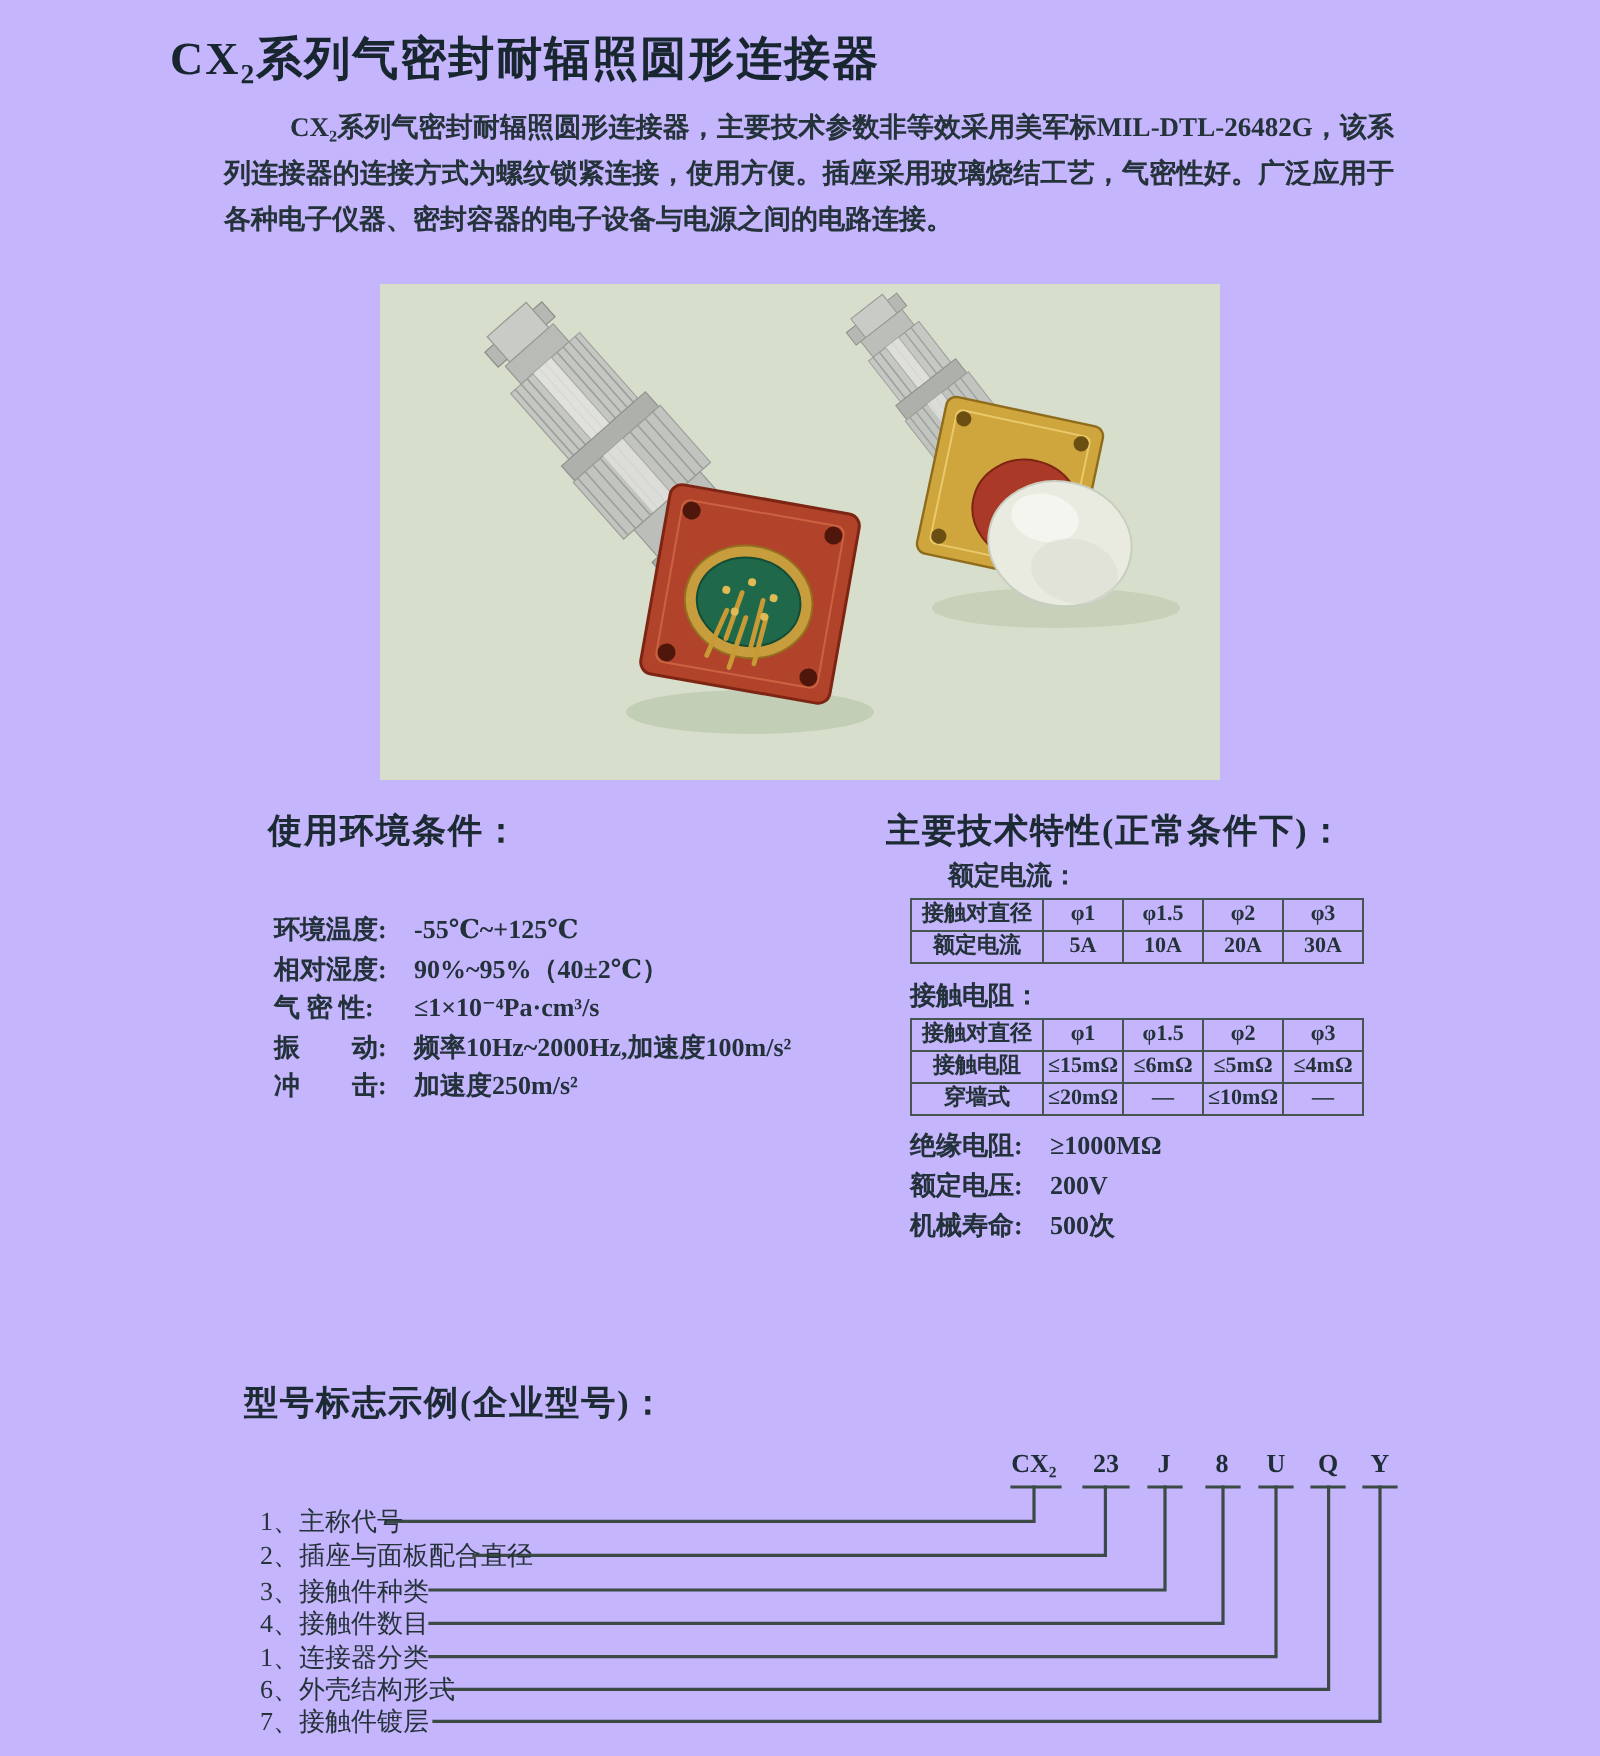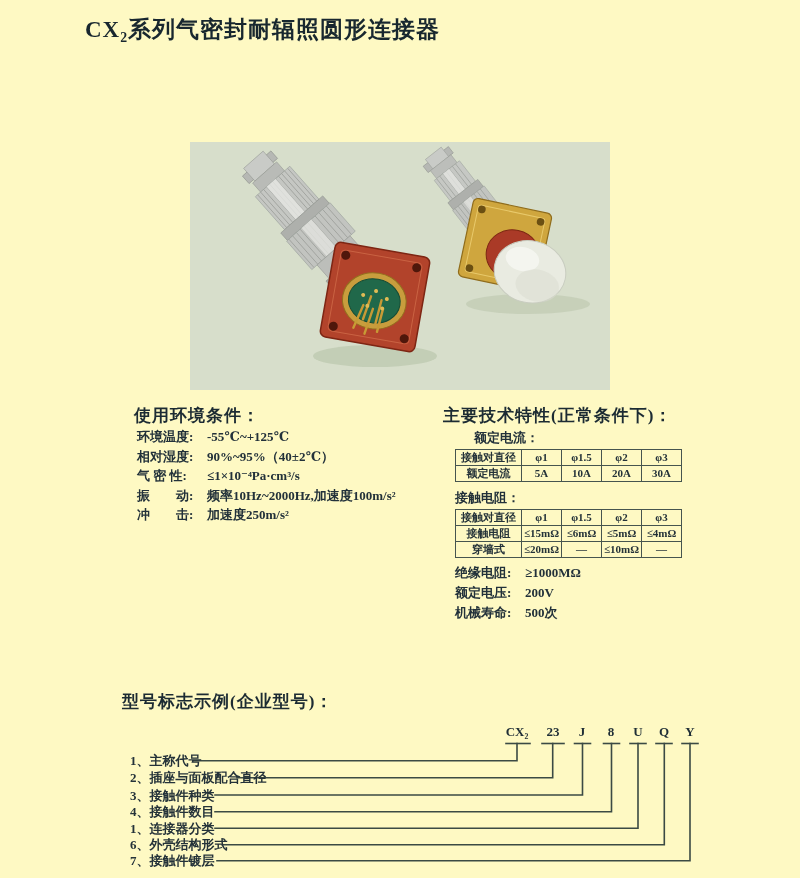--- a/index.html
+++ b/index.html
@@ -1,18 +1,18 @@
 <!DOCTYPE html>
 <html><head>
 <meta charset="utf-8">
 <style>
   html,body{margin:0;padding:0;}
   .page{
     position:relative;width:800px;height:878px;overflow:hidden;
-    background:#fef9c3;
+    background:#c4b5fd;
     font-family:"Liberation Serif","DejaVu Serif",serif;
     color:#22313a;
   }
   .abs{position:absolute;}
   .title{
     left:85px;top:14px;font-size:23px;font-weight:bold;color:#18272f;letter-spacing:1px;
   }
   .intro{
     left:112px;top:52px;width:585px;font-size:13.5px;line-height:23px;
     font-weight:bold;text-align:justify;text-indent:33px;color:#243239;
@@ -29,31 +29,32 @@
     text-align:center;padding:0 2px;height:15px;line-height:15px;
   }
   table.spec-table{border:1px solid #46554f;}
   .col-wide{width:66px;} .col-n{width:40px;}
   .right-specs .spec-row{line-height:20px;}
   .code-label{
     position:absolute;transform:translateX(-50%);font-size:13px;font-weight:bold;
     color:#1f2e36;white-space:nowrap;
   }
   .legend-item{
-    position:absolute;left:130px;font-size:13px;font-weight:bold;color:#243239;white-space:nowrap;
+    position:absolute;left:130px;font-size:13px;font-weight:normal;color:#243239;white-space:nowrap;
   }
   svg{display:block;}
 </style>
 </head>
 <body>
 
 <div class="page">
 
   <div class="abs title">CX₂系列气密封耐辐照圆形连接器</div>
 
+  <div class="abs intro">CX₂系列气密封耐辐照圆形连接器，主要技术参数非等效采用美军标MIL-DTL-26482G，该系列连接器的连接方式为螺纹锁紧连接，使用方便。插座采用玻璃烧结工艺，气密性好。广泛应用于各种电子仪器、密封容器的电子设备与电源之间的电路连接。</div>
 
   <svg class="abs" style="left:190px;top:138px;" width="420" height="256" viewBox="0 0 420 256" aria-hidden="true">
 
     <rect x="0" y="4" width="420" height="248" fill="#d7decb"></rect>
 
     <ellipse cx="185" cy="218" rx="62" ry="11" fill="#b9c4ab" opacity="0.65"></ellipse>
     <ellipse cx="338" cy="166" rx="62" ry="10" fill="#b9c4ab" opacity="0.55"></ellipse>
 
     <g transform="translate(68,27) rotate(-41.5)">
       <rect x="-19" y="-2" width="10" height="10" fill="#b6b8b4" stroke="#8b8e89" stroke-width="0.6"></rect>
@@ -111,21 +112,21 @@
       <circle cx="-30" cy="30" r="3.8" fill="#6b4f12"></circle>
       <circle cx="30" cy="30" r="3.8" fill="#6b4f12"></circle>
       <ellipse cx="10" cy="8" rx="27" ry="25" fill="#aa3a27" stroke="#7c2513" stroke-width="1"></ellipse>
       <ellipse cx="30" cy="21" rx="36" ry="31" fill="#e9ebe1" stroke="#c9cdc0" stroke-width="1"></ellipse>
       <ellipse cx="20" cy="10" rx="17" ry="12" fill="#f6f7f2" opacity="0.8"></ellipse>
       <ellipse cx="40" cy="33" rx="22" ry="16" fill="#d9dccf" opacity="0.5"></ellipse>
     </g>
   </svg>
 
   <div class="abs sec-heading" style="left:122px;top:404px;margin-left:12px;">使用环境条件：</div>
-  <div class="abs spec-list" style="left:137px;top:427px;width:310px;">
+  <div class="abs spec-list" style="left:137px;top:455px;width:310px;">
     <div class="spec-row"><span class="lbl">环境温度:</span><span class="val">-55℃~+125℃</span></div>
     <div class="spec-row"><span class="lbl">相对湿度:</span><span class="val">90%~95%（40±2℃）</span></div>
     <div class="spec-row"><span class="lbl">气 密 性:</span><span class="val">≤1×10⁻⁴Pa·cm³/s</span></div>
     <div class="spec-row"><span class="lbl">振　　动:</span><span class="val">频率10Hz~2000Hz,加速度100m/s²</span></div>
     <div class="spec-row"><span class="lbl">冲　　击:</span><span class="val">加速度250m/s²</span></div>
   </div>
 
   <div class="abs sec-heading" style="left:443px;top:404px;">主要技术特性(正常条件下)：</div>
 
   <div class="abs sub-label" style="left:474px;top:429px;font-family:Liberation Serif, serif;">额定电流：</div>

